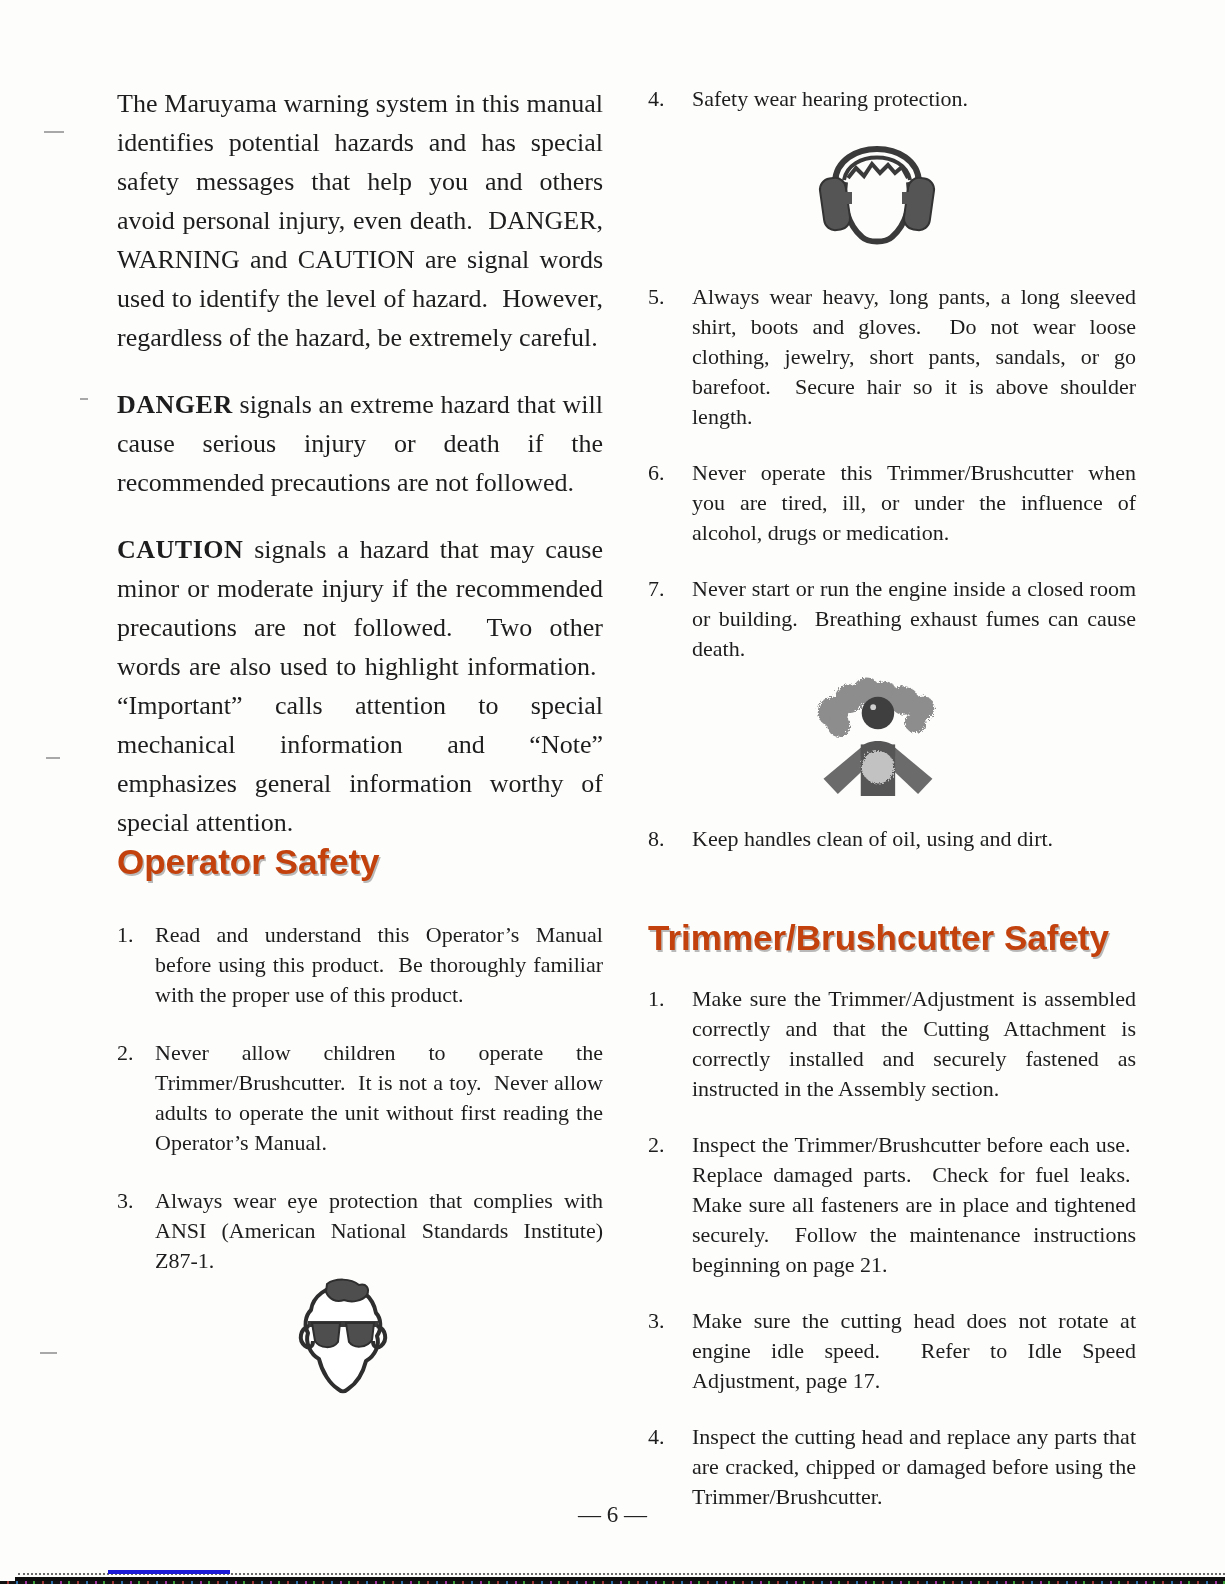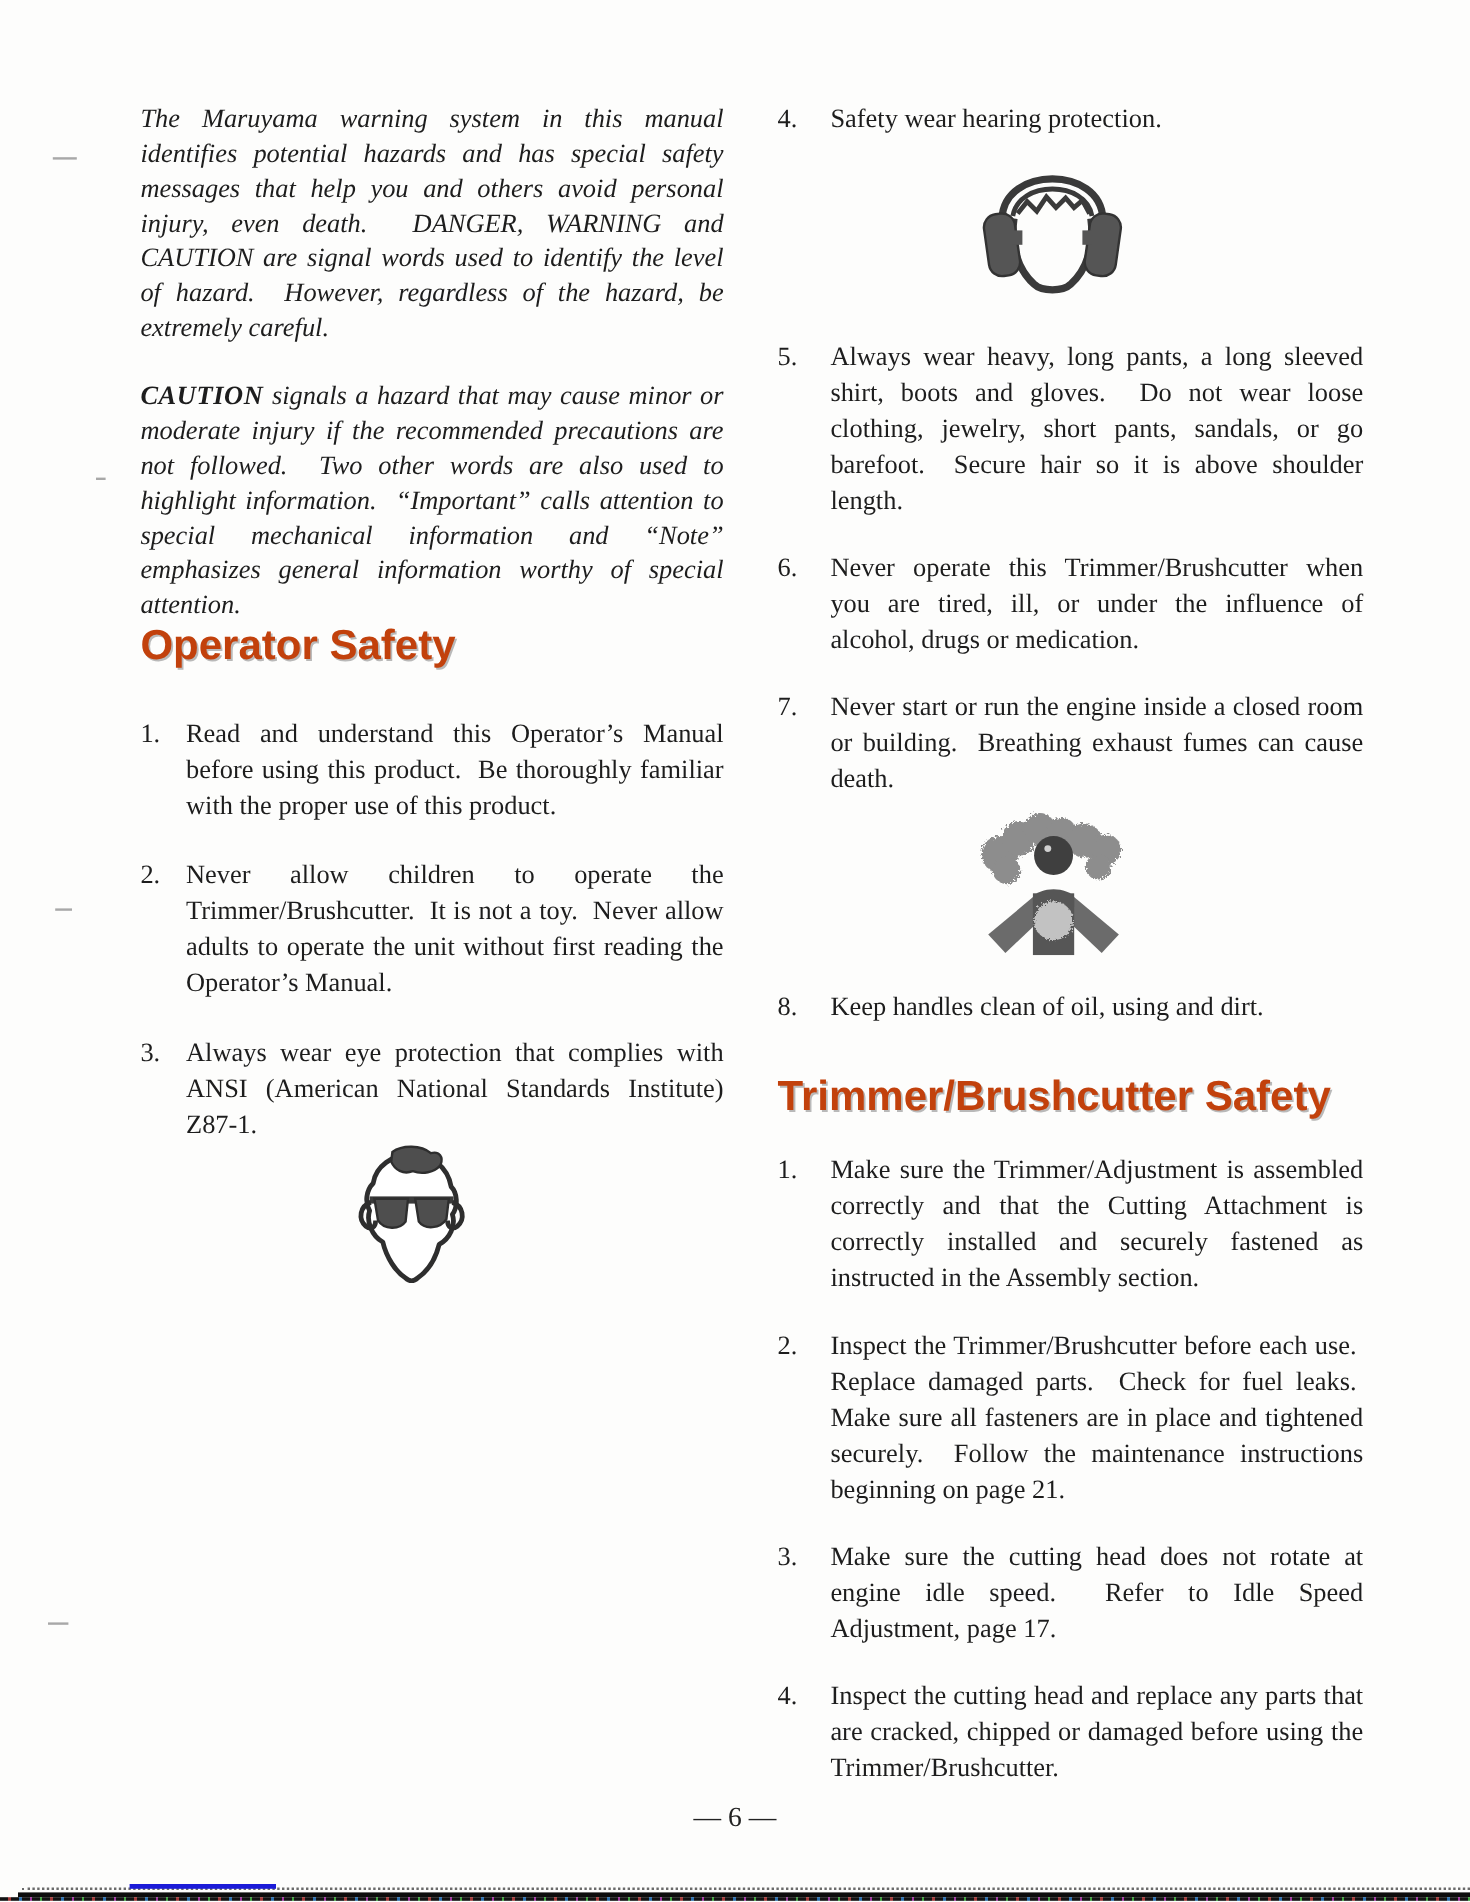--- a/index.html
+++ b/index.html
@@ -6,39 +6,38 @@
   .page {
     position:relative; width:1225px; height:1585px; margin:0 auto;
     background:#fdfdfc; overflow:hidden;
     font-family:"Liberation Serif", serif; color:#1d1d1d;
   }
   .col { position:absolute; top:84px; }
   .col-left  { left:117px; width:486px; }
   .col-right { left:648px; width:488px; }
 
   p.body {
-    font-size:22px; line-height:29px; text-align:justify;
+    font-size:26px; line-height:39px; text-align:justify;
     margin:0 0 28px 0;
-    font-style:italic;
   }
   .term { font-weight:bold; letter-spacing:0.5px; }
 
   h1.safety-title {
     font-family:"Liberation Sans", sans-serif; font-weight:bold;
     font-size:54px; line-height:60px; color:#454545;
     letter-spacing:1px; margin:30px 0 16px 0;
     text-shadow:1.5px 1.5px 0 rgba(130,130,130,0.55);
   }
   h2.sub-title {
     font-family:"Liberation Sans", sans-serif; font-weight:bold;
     font-size:35px; line-height:40px; color:#c2410c;
     margin:0 0 38px 0;
     text-shadow:1.5px 1.5px 0 rgba(130,130,130,0.55);
   }
-  h2.trimmer-title { margin-top:40px; margin-bottom:26px; }
+  h2.trimmer-title { margin-top:64px; margin-bottom:26px; }
 
   .item { display:flex; margin:0 0 28px 0; font-size:22px; line-height:30px; }
   .col-right .item { margin-bottom:26px; }
   .item .num { flex:none; width:38px; }
   .col-right .item .num { width:44px; }
   .item .txt { flex:1; text-align:justify; }
 
   .fig { position:relative; }
   .fig svg { display:block; }
   .fig-earmuffs { margin:8px 0 30px 170px; width:118px; height:130px; }
@@ -82,20 +81,21 @@
 
   <div class="scan-dash dash-a"></div>
   <div class="scan-dash dash-b"></div>
   <div class="scan-dash dash-c"></div>
   <div class="scan-dash dash-d"></div>
 
   <div class="col col-left">
 
     <p class="body">The Maruyama warning system in this manual identifies potential hazards and has special safety messages that help you and others avoid personal injury, even death.&nbsp; DANGER, WARNING and CAUTION are signal words used to identify the level of hazard.&nbsp; However, regardless of the hazard, be extremely careful.</p>
 
+    <p class="body"><span class="term">DANGER</span><span> signals an extreme hazard that will cause serious injury or death if the recommended precautions are not followed.</span></p>
 
 
     <p class="body" style="margin-bottom:0;"><span class="term">CAUTION</span><span> signals a hazard that may cause minor or moderate injury if the recommended precautions are not followed.&nbsp; Two other words are also used to highlight information.&nbsp; “Important” calls attention to special mechanical information and “Note” emphasizes general information worthy of special attention.</span></p>
 
 
     <h2 class="sub-title">Operator Safety</h2>
 
     <div class="item">
       <span class="num">1.</span>
       <span class="txt">Read and understand this Operator’s Manual before using this product.&nbsp; Be thoroughly familiar with the proper use of this product.</span>

